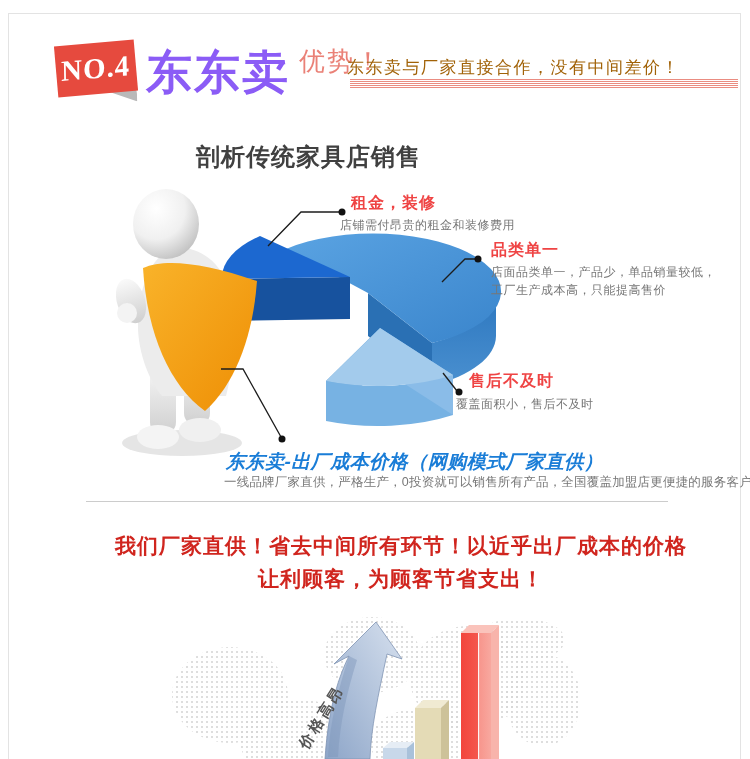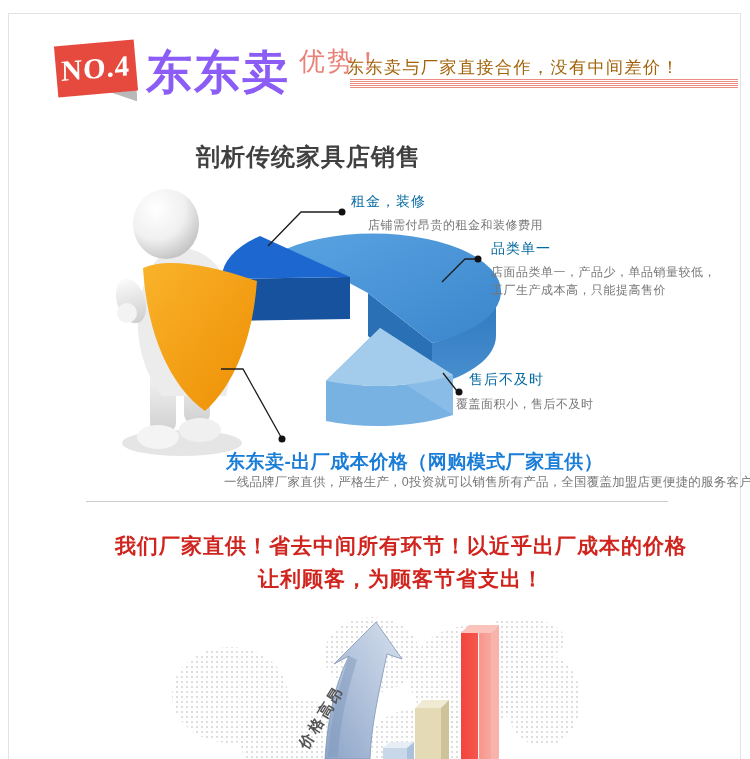--- a/index.html
+++ b/index.html
@@ -28,23 +28,23 @@
   .brand{position:absolute;left:146px;top:42px;font-size:46px;font-weight:bold;color:#8b5cf6;letter-spacing:2px;}
   .brand-suffix{position:absolute;left:299px;top:44px;font-size:26px;color:#ea8177;letter-spacing:2px;}
   .tagline{position:absolute;left:347px;top:56px;font-size:17px;color:#a16207;letter-spacing:1.5px;}
   .stripes{
     position:absolute;left:350px;top:79px;width:388px;height:10px;
     background:repeating-linear-gradient(to bottom,#ea8c81 0,#ea8c81 1px,#ffffff 1px,#ffffff 2px);
   }
   
   .section-title{position:absolute;left:196px;top:141px;font-size:24px;font-weight:bold;color:#404040;letter-spacing:1px;}
   .illus{position:absolute;left:0;top:170px;width:750px;height:335px;}
-  .co-label{position:absolute;font-size:14px;font-weight:normal;color:#0369a1;letter-spacing:1px;white-space:nowrap;}
+  .co-label{position:absolute;font-size:16px;font-weight:bold;color:#ef4444;letter-spacing:1px;white-space:nowrap;}
   .co-desc{position:absolute;font-size:12px;color:#777;letter-spacing:0.5px;white-space:nowrap;line-height:18px;}
-  .concl-label{position:absolute;left:226px;top:449px;font-size:19px;font-weight:bold;color:#1a7dd7;letter-spacing:0.5px;white-space:nowrap;}
+  .concl-label{position:absolute;left:226px;top:449px;font-size:19px;font-weight:bold;color:#1a7dd7;letter-spacing:0.5px;white-space:nowrap;font-style:italic;}
   .concl-desc{position:absolute;left:224px;top:474px;font-size:12.5px;color:#777;letter-spacing:0.2px;white-space:nowrap;}
   .divider{position:absolute;left:86px;top:501px;width:582px;height:0;border-top:1px solid #ccc;}
   .promo-l1{position:absolute;left:26px;top:532px;width:750px;text-align:center;font-size:21px;font-weight:bold;color:#d0251e;letter-spacing:1px;}
   .promo-l2{position:absolute;left:26px;top:565px;width:750px;text-align:center;font-size:21px;font-weight:bold;color:#d0251e;letter-spacing:1px;}
   
   .growth{position:absolute;left:0;top:615px;width:750px;height:144px;}
   .arrow-label{
     position:absolute;left:303px;top:738px;font-size:15px;font-weight:bold;color:#555;
     letter-spacing:3px;white-space:nowrap;transform:rotate(-58deg);transform-origin:0 50%;
   }
@@ -136,21 +136,21 @@
     </g>
     <g fill="#111">
       <circle cx="342" cy="212" r="3.5"></circle>
       <circle cx="478" cy="259" r="3.5"></circle>
       <circle cx="459" cy="392" r="3.5"></circle>
       <circle cx="282" cy="439" r="3.5"></circle>
     </g>
   </svg>
 
   <div class="co-label" style="left:351px;top:193px">租金，装修</div>
-  <div class="co-desc" style="left:368px;top:216px">店铺需付昂贵的租金和装修费用</div>
+  <div class="co-desc" style="left:340px;top:216px">店铺需付昂贵的租金和装修费用</div>
 
   <div class="co-label" style="left:491px;top:240px">品类单一</div>
   <div class="co-desc" style="left:491px;top:281px">工厂生产成本高，只能提高售价</div>
   <div class="co-desc" style="left:491px;top:263px">店面品类单一，产品少，单品销量较低，</div>
 
   <div class="co-label" style="left:469px;top:371px">售后不及时</div>
   <div class="co-desc" style="left:456px;top:395px">覆盖面积小，售后不及时</div>
 
   <div class="concl-label">东东卖-出厂成本价格（网购模式厂家直供）</div>
   <div class="concl-desc">一线品牌厂家直供，严格生产，0投资就可以销售所有产品，全国覆盖加盟店更便捷的服务客户！</div>

